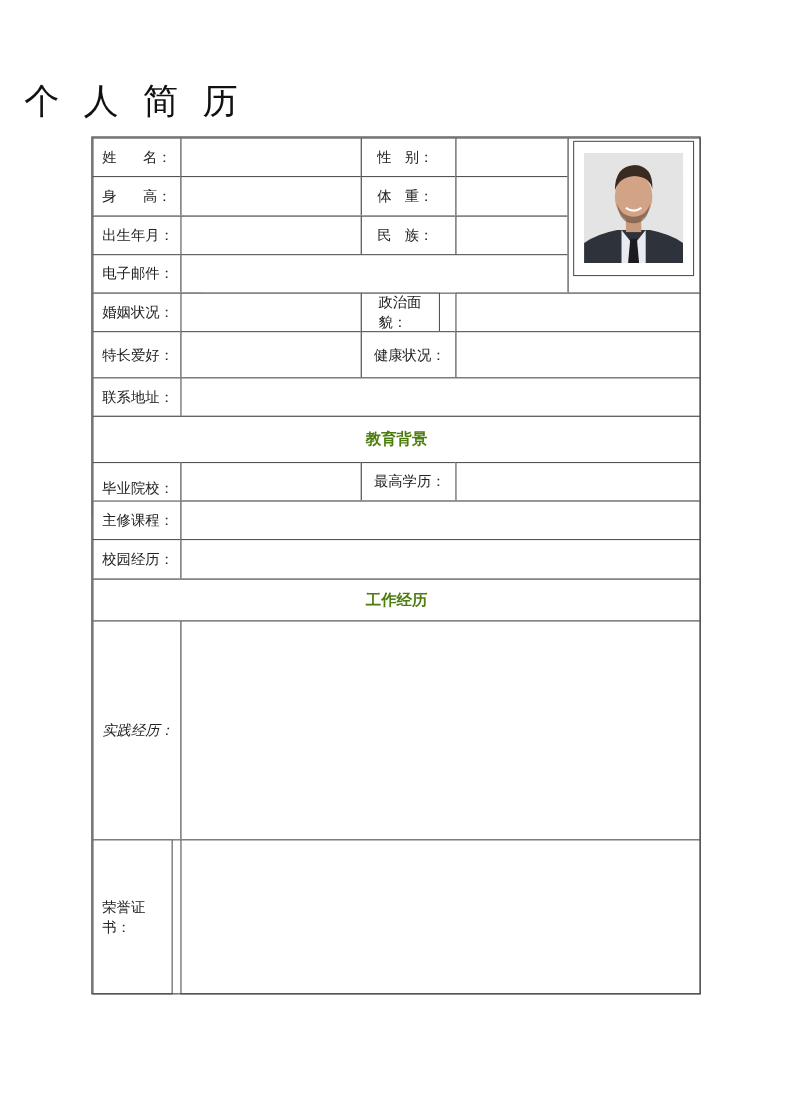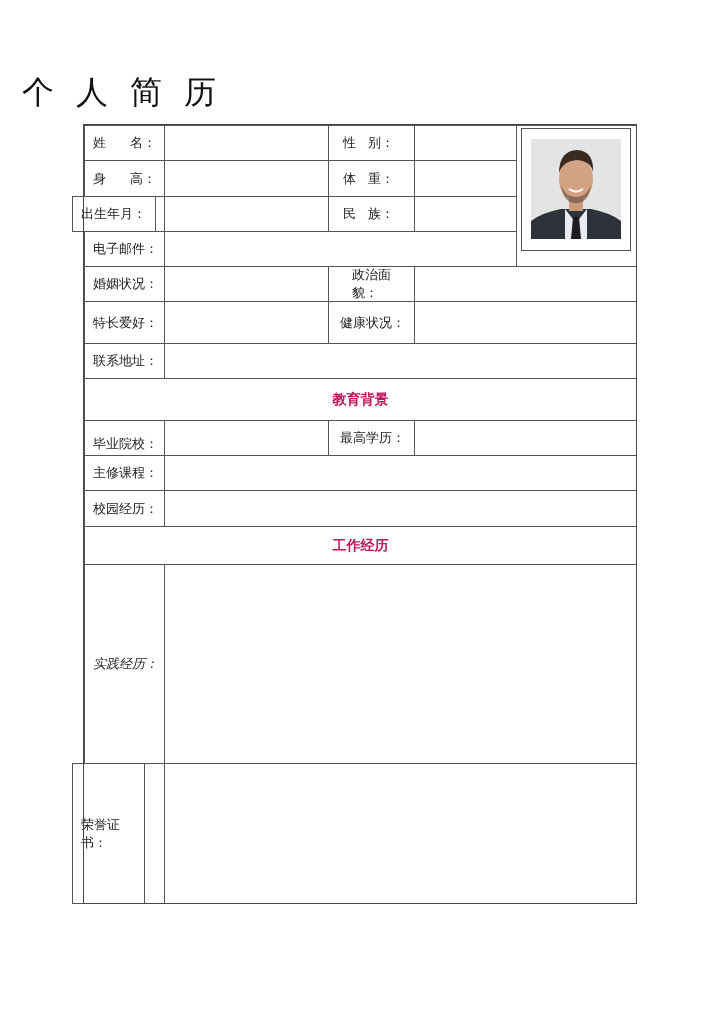--- a/index.html
+++ b/index.html
@@ -5,21 +5,21 @@
   html, body { margin:0; padding:0; background:#ffffff; }
   body { width:720px; height:1017px; position:relative; overflow:hidden;
          font-family: "DejaVu Sans", "Liberation Sans", sans-serif; color:#1a1a1a; }
   .title { position:absolute; left:0; top:68px; width:720px; 
            font-family: "DejaVu Serif", "Liberation Serif", serif; font-size:32px;
            letter-spacing:22px; text-indent:22px; color:#111; line-height:48px; }
   .cell { position:absolute; box-sizing:border-box; border:1px solid #555; background:#fff;
           display:flex; align-items:center; font-size:13px; color:#222; }
   .cell.label { padding-left:8px; }
   .cell.label.spread { justify-content:space-between; padding-right:8px; }
-  .section { justify-content:center; font-weight:bold; font-size:14px; color:#be185d; }
+  .section { justify-content:center; font-weight:bold; font-size:14px; color:#4d7c0f; }
   .photo-frame { position:absolute; left:521px; top:128px; width:110px; height:123px;
                  box-sizing:border-box; border:1.5px solid #555; background:#fff; }
   .photo { position:absolute; left:9px; top:10px; width:90px; height:100px; overflow:hidden;
            background:linear-gradient(#e9e9e9,#dcdcdc); }
   .outer { position:absolute; left:83px; top:124px; width:554px; height:780px;
            box-sizing:border-box; border:1.5px solid #444; pointer-events:none; }
 </style>
 </head>
 <body>
 
@@ -40,21 +40,21 @@
   <span>身</span>
     <span>高：</span>
 </div>
 <div class="cell" style="left:164px;top:160px;width:165px;height:37px;"></div>
 <div class="cell label spread" style="left:328px;top:160px;width:87px;height:37px;padding-left:14px;padding-right:20px;">
   <span>体</span>
     <span>重：</span>
 </div>
 <div class="cell" style="left:414px;top:160px;width:103px;height:37px;"></div>
 
-<div class="cell label" style="left:72px;top:196px;width:84px;height:36px;">出生年月：</div>
+<div class="cell label" style="left:84px;top:196px;width:84px;height:36px;">出生年月：</div>
 <div class="cell" style="left:164px;top:196px;width:165px;height:36px;"></div>
 <div class="cell label spread" style="left:328px;top:196px;width:87px;height:36px;padding-left:14px;padding-right:20px;">
   <span>民</span>
     <span>族：</span>
 </div>
 <div class="cell" style="left:414px;top:196px;width:103px;height:36px;"></div>
 
 <div class="cell label" style="left:84px;top:231px;width:81px;height:36px;">电子邮件：</div>
 <div class="cell" style="left:164px;top:231px;width:353px;height:36px;"></div>
 
@@ -70,21 +70,21 @@
       <ellipse cx="45" cy="40" rx="17" ry="22" fill="#d2a385"></ellipse>
       <path d="M28 34 Q28 12 46 11 Q63 12 62 33 Q60 22 46 21 Q32 22 28 34 Z" fill="#3a2b22"></path>
       <path d="M30 46 Q32 64 45 64 Q58 64 60 46 Q56 58 45 58 Q34 58 30 46 Z" fill="#5a4032" opacity="0.55"></path>
       <path d="M38 50 Q45 55 52 50" stroke="#fff" stroke-width="2" fill="none"></path>
     </svg>
   </div>
 </div>
 
 <div class="cell label" style="left:84px;top:266px;width:100px;height:36px;">婚姻状况：</div>
 <div class="cell" style="left:164px;top:266px;width:165px;height:36px;"></div>
-<div class="cell label" style="left:328px;top:266px;width:87px;height:36px;padding-left:23px;">政治面貌：</div>
+<div class="cell label" style="left:328px;top:266px;width:72px;height:36px;padding-left:15px;">政治面貌：</div>
 <div class="cell" style="left:414px;top:266px;width:223px;height:36px;"></div>
 
 <div class="cell label" style="left:84px;top:301px;width:81px;height:43px;">特长爱好：</div>
 <div class="cell" style="left:164px;top:301px;width:165px;height:43px;"></div>
 <div class="cell label" style="left:328px;top:301px;width:87px;height:43px;padding-left:11px;">健康状况：</div>
 <div class="cell" style="left:414px;top:301px;width:223px;height:43px;"></div>
 
 <div class="cell label" style="left:84px;top:343px;width:101px;height:36px;">联系地址：</div>
 <div class="cell" style="left:164px;top:343px;width:473px;height:36px;"></div>
 
@@ -99,16 +99,16 @@
 <div class="cell" style="left:164px;top:455px;width:473px;height:36px;"></div>
 
 <div class="cell label" style="left:84px;top:490px;width:81px;height:37px;">校园经历：</div>
 <div class="cell" style="left:164px;top:490px;width:473px;height:37px;"></div>
 
 <div class="cell section" style="left:84px;top:526px;width:553px;height:39px;">工作经历</div>
 
 <div class="cell label" style="left:84px;top:564px;width:81px;height:200px;font-style:italic;">实践经历：</div>
 <div class="cell" style="left:164px;top:564px;width:473px;height:200px;"></div>
 
-<div class="cell label" style="left:72px;top:763px;width:73px;height:141px;">荣誉证书：</div>
+<div class="cell label" style="left:84px;top:763px;width:73px;height:141px;">荣誉证书：</div>
 <div class="cell" style="left:164px;top:763px;width:473px;height:141px;"></div>
 
 <div class="outer"></div>
 
 </body></html>

